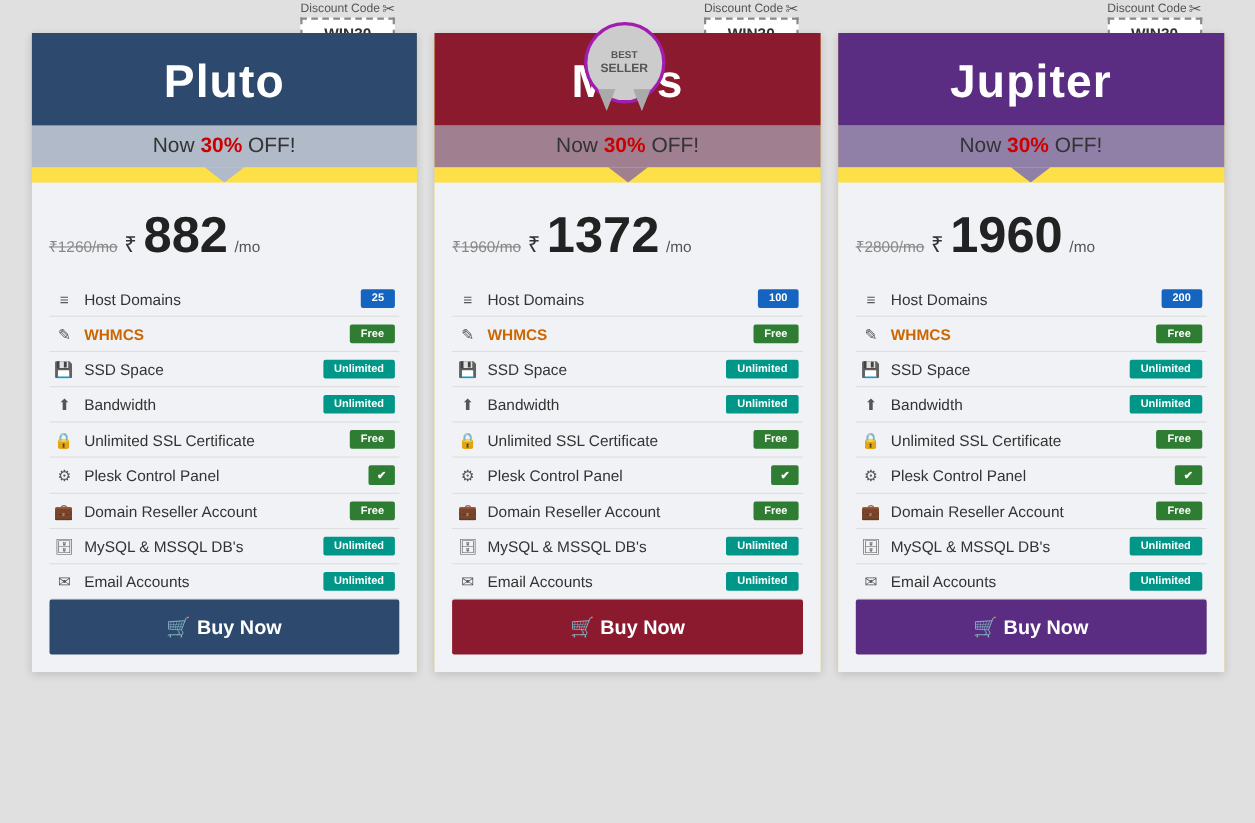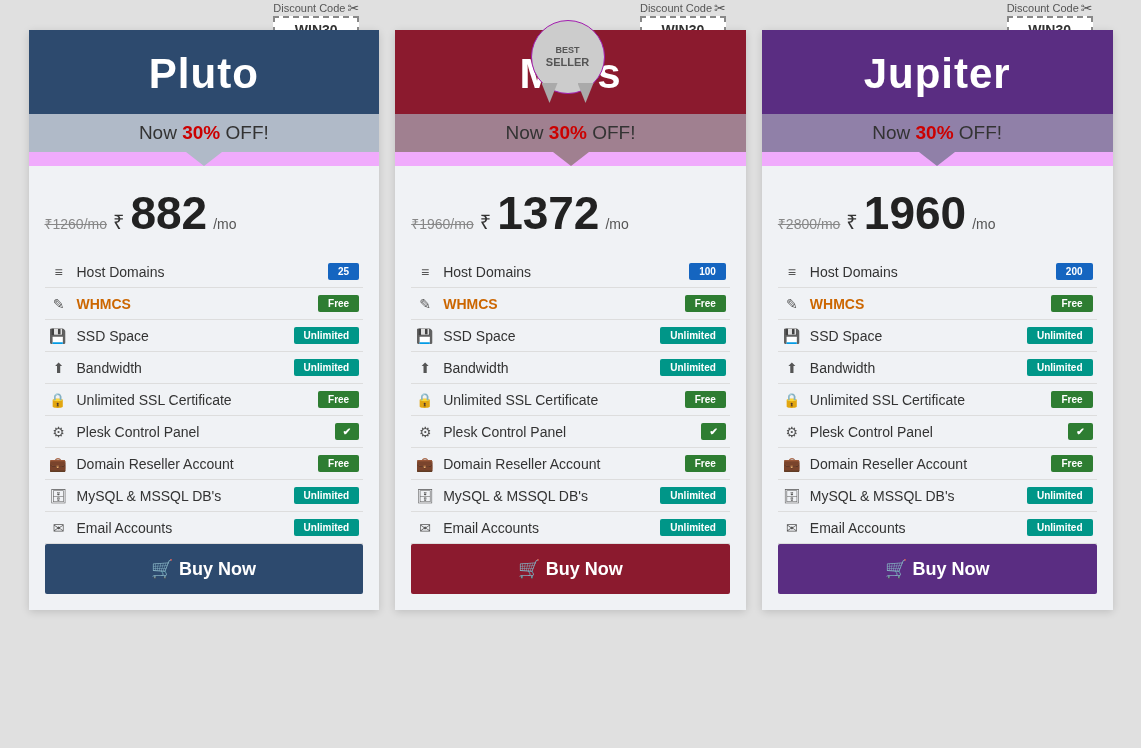--- a/index.html
+++ b/index.html
@@ -19,21 +19,21 @@
       width: 1100px;
       position: relative;
       margin-top: 20px;
     }
 
     .plan-card {
       flex: 1;
       border-radius: 4px;
       overflow: visible;
       position: relative;
-      background: #f0abfc;
+      background: #fde047;
       margin: 0 8px;
       box-shadow: 0 2px 8px rgba(0,0,0,0.15);
     }
 
     .plan-header {
       padding: 20px 16px 16px;
       text-align: center;
       position: relative;
     }
 
@@ -209,21 +209,21 @@
 
     .best-seller-circle {
       width: 74px;
       height: 74px;
       background: #ccc;
       border-radius: 50%;
       display: flex;
       flex-direction: column;
       align-items: center;
       justify-content: center;
-      border: 1px solid #a21caf;
+      border: 3px solid #a21caf;
       position: relative;
       overflow: visible;
     }
 
     .best-seller-circle .bs-text1 {
       font-size: 9px;
       font-weight: bold;
       color: #555;
       line-height: 1.1;
     }

